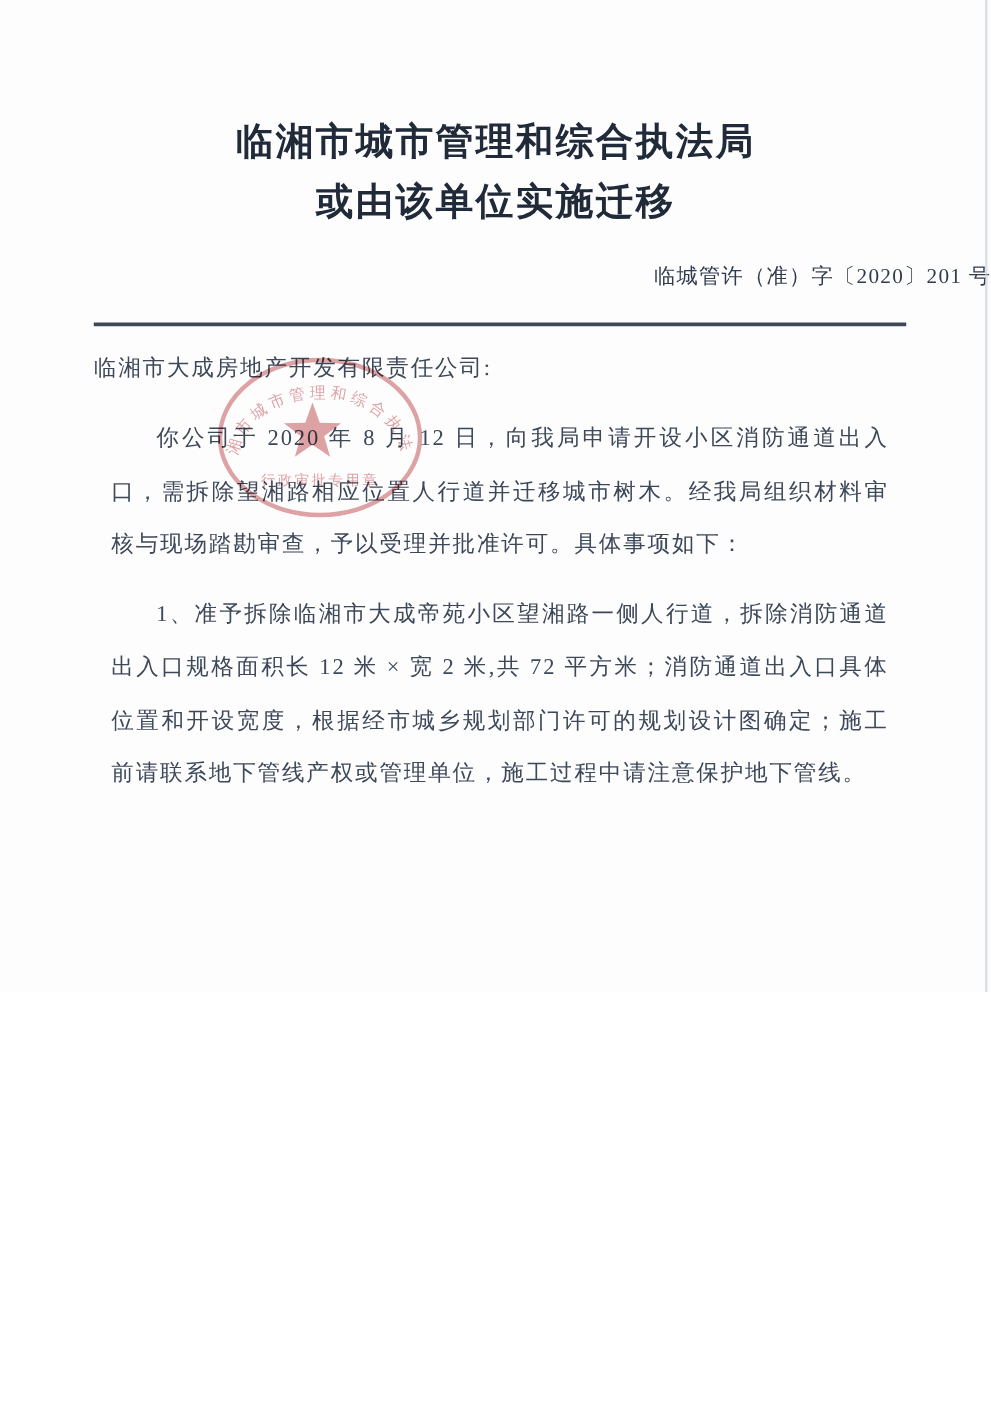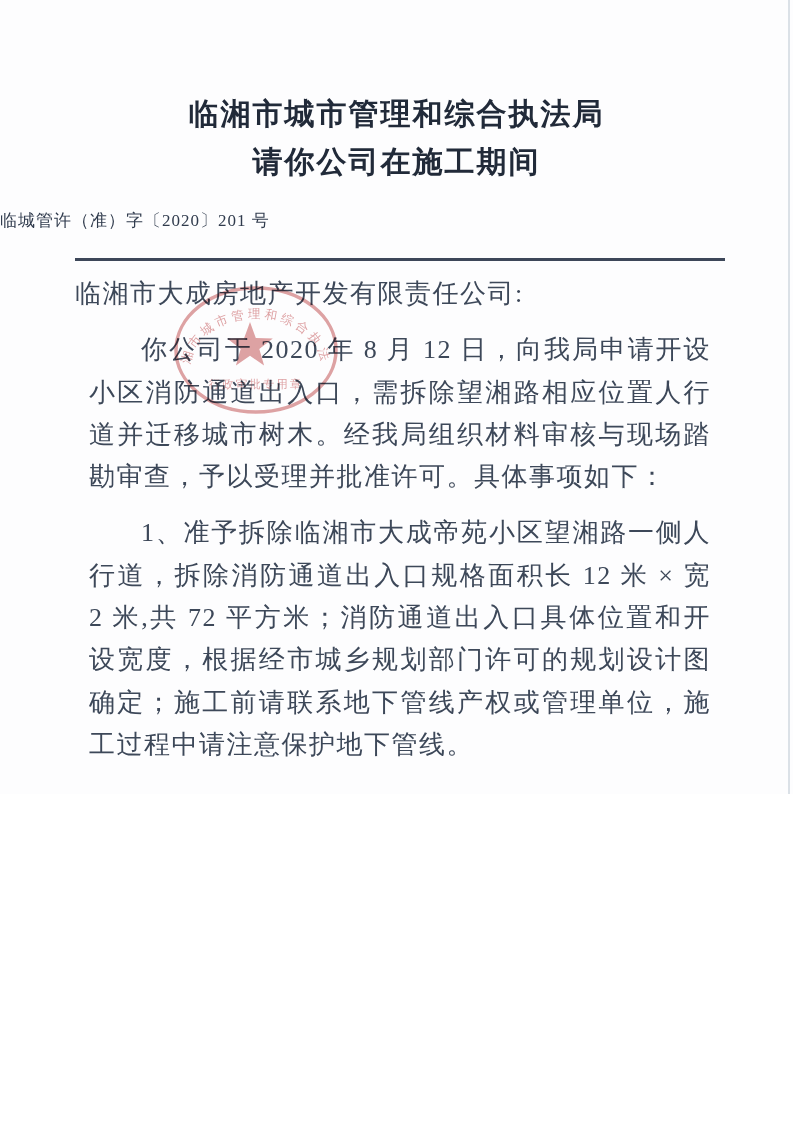--- a/index.html
+++ b/index.html
@@ -19,37 +19,37 @@
     padding-top:90px;
   }
   .title-line{
     font-size:30px;
     font-weight:700;
     line-height:48px;
     letter-spacing:2px;
     color:#212a39;
   }
   .doc-number{
-    text-align:left;
+    text-align:right;
     margin-top:24px;
     font-size:17px;
     line-height:22px;
     letter-spacing:1px;
     color:#303b4d;
   }
   .content{
     padding:0 68px 0 75px;
   }
   .divider{
     border-top:3px solid #3d4759;
     margin-top:26px;
   }
   .body-text{
     margin-top:12px;
-    font-size:26px;
+    font-size:18px;
     line-height:42.3px;
     letter-spacing:1.5px;
     color:#3d4859;
     text-align:justify;
   }
   .recipient{margin:0;}
   .para{margin:14px;text-indent:2em;}
   .seal{
     position:absolute;
     left:170px;top:282px;
@@ -61,21 +61,21 @@
 </style>
 </head>
 <body>
 
 <div class="page">
 
   <div class="scan-edge-right"></div>
 
   <div class="header">
     <div class="title-line">临湘市城市管理和综合执法局</div>
-    <div class="title-line">请你公司在施工期间</div>
+    <div class="title-line">或由该单位实施迁移</div>
   </div>
 
   <div class="doc-number">临城管许（准）字〔2020〕201 号</div>
 
   <div class="content">
     <div class="divider"></div>
     <div class="body-text">
       <p class="recipient">临湘市大成房地产开发有限责任公司:</p>
       <p class="para">你公司于 2020 年 8 月 12 日，向我局申请开设小区消防通道出入口，需拆除望湘路相应位置人行道并迁移城市树木。经我局组织材料审核与现场踏勘审查，予以受理并批准许可。具体事项如下：</p>
       <p class="para">1、准予拆除临湘市大成帝苑小区望湘路一侧人行道，拆除消防通道出入口规格面积长 12 米 × 宽 2 米,共 72 平方米；消防通道出入口具体位置和开设宽度，根据经市城乡规划部门许可的规划设计图确定；施工前请联系地下管线产权或管理单位，施工过程中请注意保护地下管线。</p>

